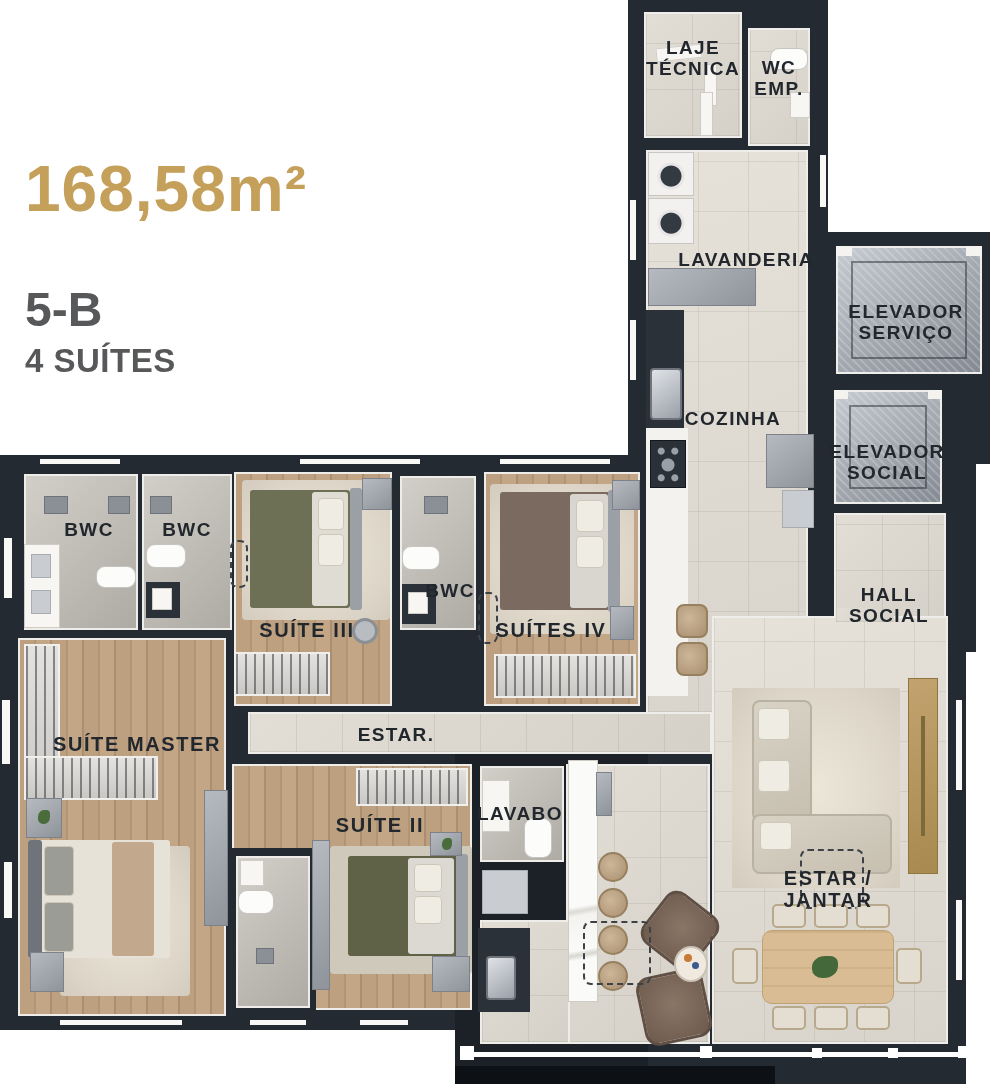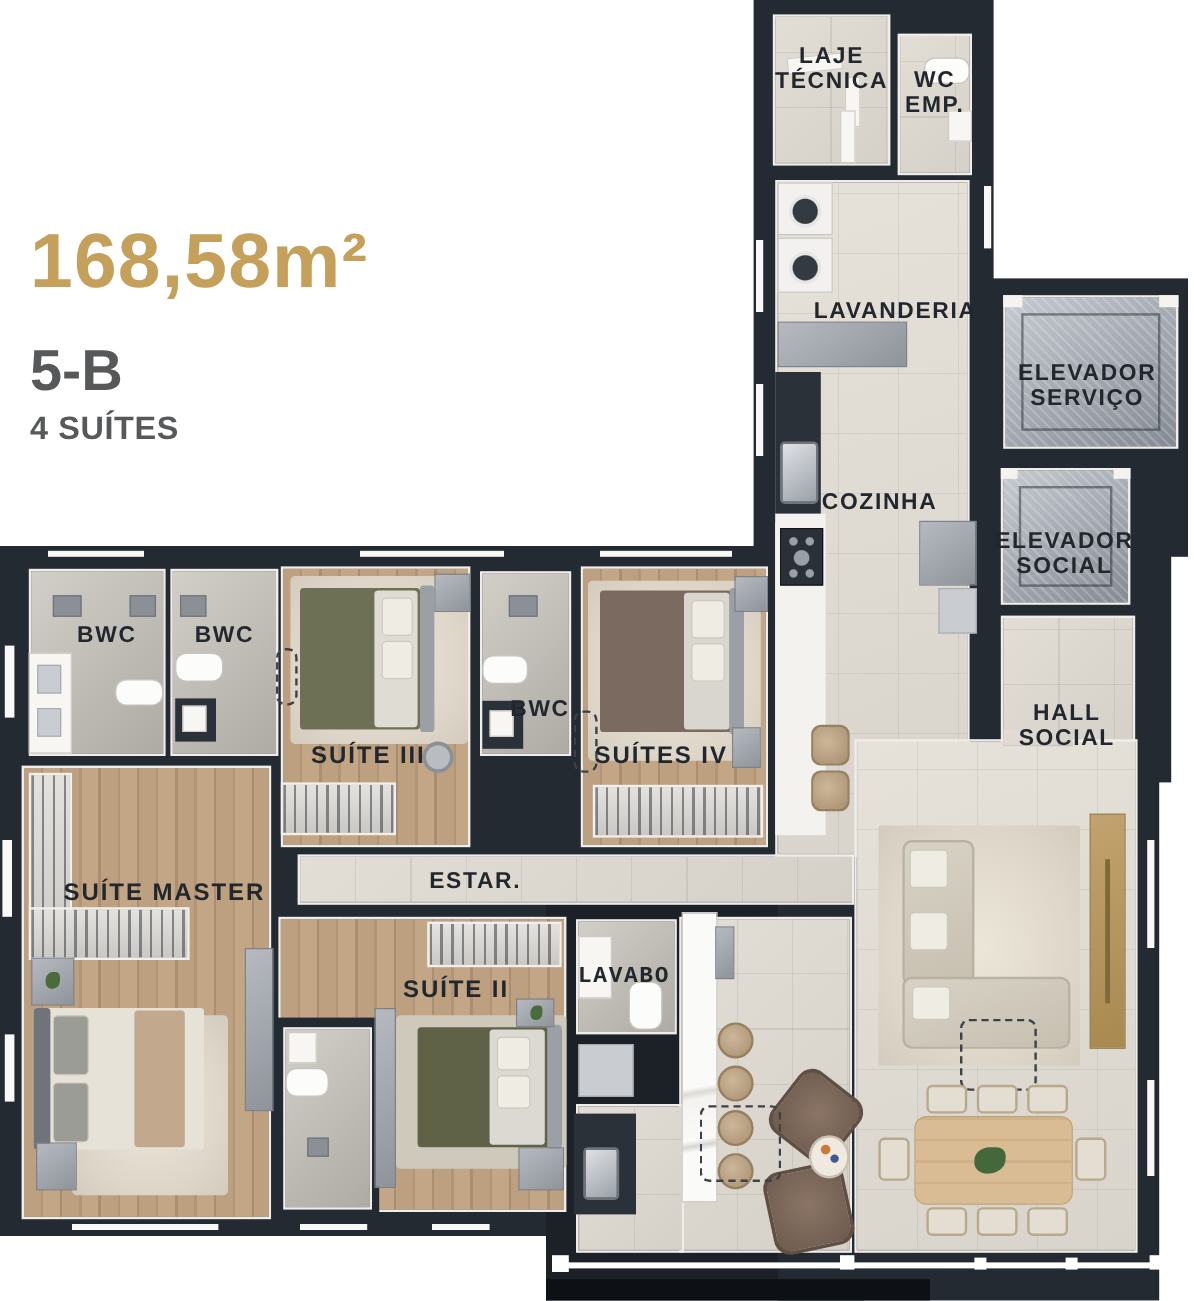--- a/index.html
+++ b/index.html
@@ -61,23 +61,23 @@
   .sinkmetal{background:linear-gradient(145deg,#dfe2e6,#9aa0a8);border:2px solid #6f747c;border-radius:4px;}
   
   .t-gold{position:absolute;color:#C5A05A;font-weight:800;font-size:64px;letter-spacing:1px;}
   .t-gray{position:absolute;color:#57585a;}
 </style>
 </head>
 <body>
 
 <div class="canvas">
 
-  <div class="t-gold" style="left:25px;top:180px;">168,58m²</div>
+  <div class="t-gold" style="left:25px;top:152px;">168,58m²</div>
   <div class="t-gray" style="left:25px;top:282px;font-size:48px;font-weight:600;">5-B</div>
-  <div class="t-gray" style="left:25px;top:342px;font-size:27px;font-weight:600;letter-spacing:.5px;">4 SUÍTES</div>
+  <div class="t-gray" style="left:25px;top:342px;font-size:33px;font-weight:600;letter-spacing:.5px;">4 SUÍTES</div>
 
   <div class="wall" style="left:628px;top:0;width:200px;height:462px;"></div>
   <div class="wall" style="left:818px;top:232px;width:172px;height:232px;"></div>
   <div class="wall" style="left:818px;top:380px;width:158px;height:272px;"></div>
   <div class="wall" style="left:0;top:455px;width:650px;height:575px;"></div>
   <div class="wall deep" style="left:455px;top:753px;width:265px;height:331px;"></div>
   <div class="wall" style="left:648px;top:428px;width:318px;height:656px;"></div>
 
   <div class="floor tile" style="left:644px;top:12px;width:98px;height:126px;"></div>
   <div class="floor tile" style="left:748px;top:28px;width:62px;height:118px;"></div>
@@ -271,15 +271,16 @@
   <div class="label sm" style="left:889px;top:605px;">HALL
 SOCIAL</div>
   <div class="label sm" style="left:89px;top:530px;">BWC</div>
   <div class="label sm" style="left:187px;top:530px;">BWC</div>
   <div class="label" style="left:307px;top:630px;">SUÍTE III</div>
   <div class="label sm" style="left:450px;top:591px;">BWC</div>
   <div class="label" style="left:551px;top:630px;">SUÍTES IV</div>
   <div class="label" style="left:137px;top:744px;">SUÍTE MASTER</div>
   <div class="label sm" style="left:396px;top:735px;">ESTAR.</div>
   <div class="label" style="left:380px;top:825px;">SUÍTE II</div>
-  <div class="label sm" style="left:520px;top:814px;font-family:Liberation Mono, monospace;">LAVABO</div>
+  <div class="label sm" style="left:520px;top:814px;">LAVABO</div>
+  <div class="label" style="left:828px;top:889px;">ESTAR / JANTAR</div>
 
 </div>
 
 </body></html>

